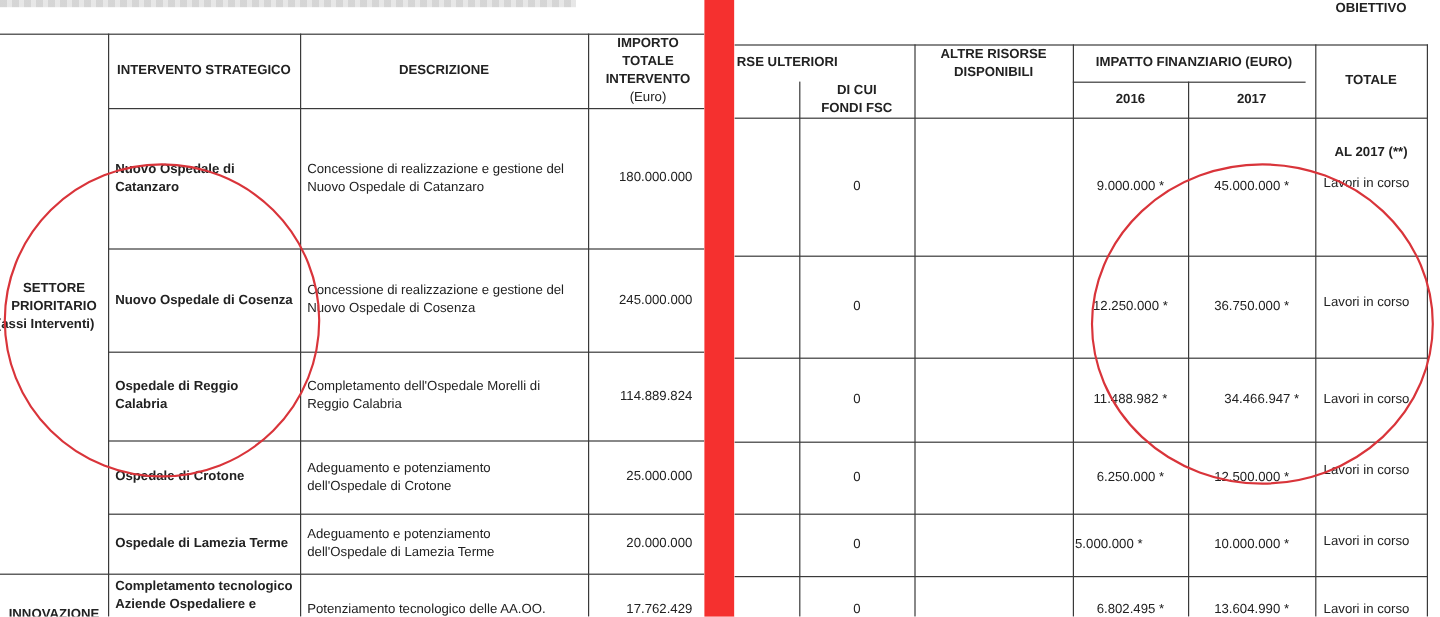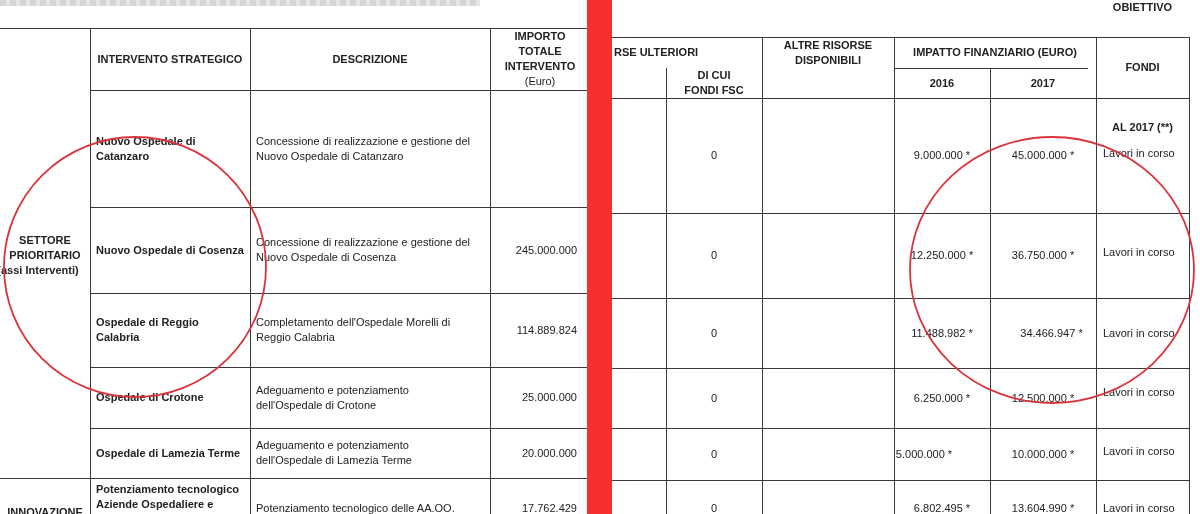--- a/index.html
+++ b/index.html
@@ -51,20 +51,21 @@
   <div class="cell b c" style="left:0;top:502px;width:90px;height:20px;">INNOVAZIONE</div>
 
   <div class="cell b" style="left:90px;top:90px;width:160px;height:117px;flex-direction:column;align-items:flex-start;justify-content:center;">
     <span>Nuovo Ospedale di</span>
     <span>Catanzaro</span>
   </div>
   <div class="cell" style="left:250px;top:90px;width:240px;height:117px;flex-direction:column;align-items:flex-start;justify-content:center;">
     <span>Concessione di realizzazione e gestione del</span>
     <span>Nuovo Ospedale di Catanzaro</span>
   </div>
+  <div class="cell r" style="left:490px;top:90px;width:97px;height:117px;padding-right:10px;">180.000.000</div>
 
   <div class="cell b" style="left:90px;top:207px;width:160px;height:86px;">Nuovo Ospedale di Cosenza</div>
   <div class="cell" style="left:250px;top:207px;width:240px;height:86px;flex-direction:column;align-items:flex-start;justify-content:center;">
     <span>Concessione di realizzazione e gestione del</span>
     <span>Nuovo Ospedale di Cosenza</span>
   </div>
   <div class="cell r" style="left:490px;top:207px;width:97px;height:86px;padding-right:10px;">245.000.000</div>
 
   <div class="cell b" style="left:90px;top:293px;width:160px;height:74px;">Ospedale di Reggio Calabria</div>
   <div class="cell" style="left:250px;top:293px;width:240px;height:74px;flex-direction:column;align-items:flex-start;justify-content:center;">
@@ -81,21 +82,21 @@
   <div class="cell r" style="left:490px;top:367px;width:97px;height:61px;padding-right:10px;">25.000.000</div>
 
   <div class="cell b" style="left:90px;top:428px;width:160px;height:50px;">Ospedale di Lamezia Terme</div>
   <div class="cell" style="left:250px;top:428px;width:240px;height:50px;flex-direction:column;align-items:flex-start;justify-content:center;">
     <span>Adeguamento e potenziamento</span>
     <span>dell'Ospedale di Lamezia Terme</span>
   </div>
   <div class="cell r" style="left:490px;top:428px;width:97px;height:50px;padding-right:10px;">20.000.000</div>
 
   <div class="cell b" style="left:90px;top:482px;width:160px;height:40px;flex-direction:column;align-items:flex-start;justify-content:flex-start;">
-    <span>Potenziamento tecnologico</span>
+    <span>Completamento tecnologico</span>
     <span>Aziende Ospedaliere e</span>
   </div>
   <div class="cell" style="left:250px;top:498px;width:240px;height:20px;">Potenziamento tecnologico delle AA.OO.</div>
   <div class="cell r" style="left:490px;top:498px;width:97px;height:20px;padding-right:10px;">17.762.429</div>
 
   <svg class="ann" width="587" height="514">
     <ellipse cx="135" cy="267" rx="131" ry="130" fill="none" stroke="#d9343a" stroke-width="1.8"></ellipse>
   </svg>
 </div>
 
@@ -126,21 +127,21 @@
   </div>
   <div class="cell b c" style="left:150px;top:37px;width:132px;height:31px;flex-direction:column;justify-content:flex-end;">
     <span>ALTRE RISORSE</span>
     <span>DISPONIBILI</span>
   </div>
   <div class="cell b c" style="left:282px;top:37px;width:202px;height:31px;">IMPATTO FINANZIARIO (EURO)</div>
   <div class="cell b c" style="left:282px;top:68px;width:96px;height:30px;">2016</div>
   <div class="cell b c" style="left:378px;top:68px;width:106px;height:30px;">2017</div>
   <div class="cell b c" style="left:484px;top:37px;width:93px;height:61px;flex-direction:column;justify-content:center;gap:45px;">
     <span>OBIETTIVO</span>
-    <span>FONDI</span>
+    <span>TOTALE</span>
     <span>AL 2017 (**)</span>
   </div>
 
   <div class="cell c" style="left:54px;top:98px;width:96px;height:115px;">0</div>
   <div class="cell c" style="left:282px;top:98px;width:96px;height:115px;">9.000.000 *</div>
   <div class="cell c" style="left:378px;top:98px;width:106px;height:115px;">45.000.000 *</div>
   <div class="cell" style="left:484px;top:98px;width:93px;height:115px;align-items:flex-start;padding-top:48px;padding-left:7px;">Lavori in corso</div>
 
   <div class="cell c" style="left:54px;top:213px;width:96px;height:85px;">0</div>
   <div class="cell c" style="left:282px;top:213px;width:96px;height:85px;">12.250.000 *</div>

